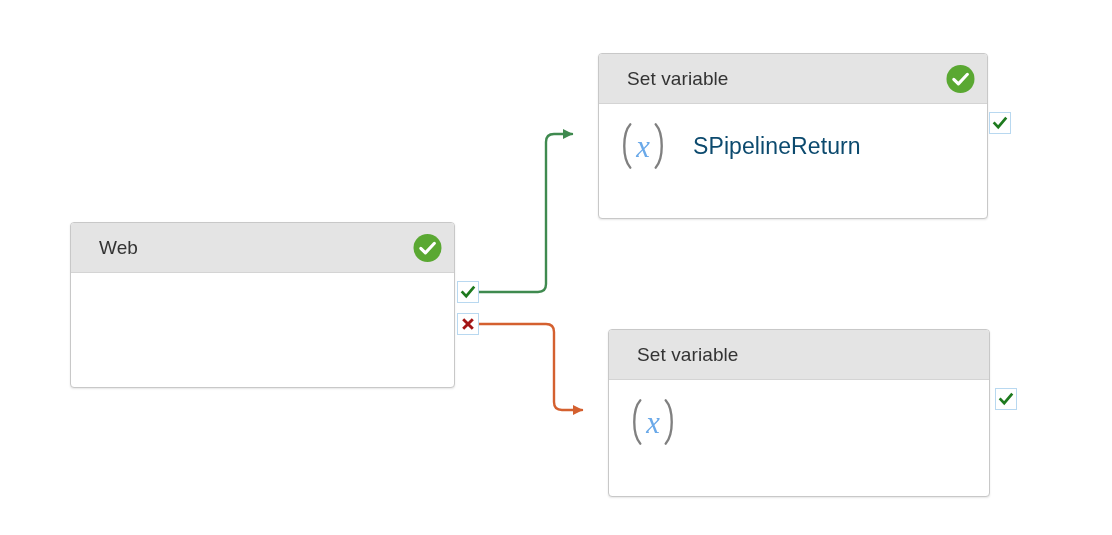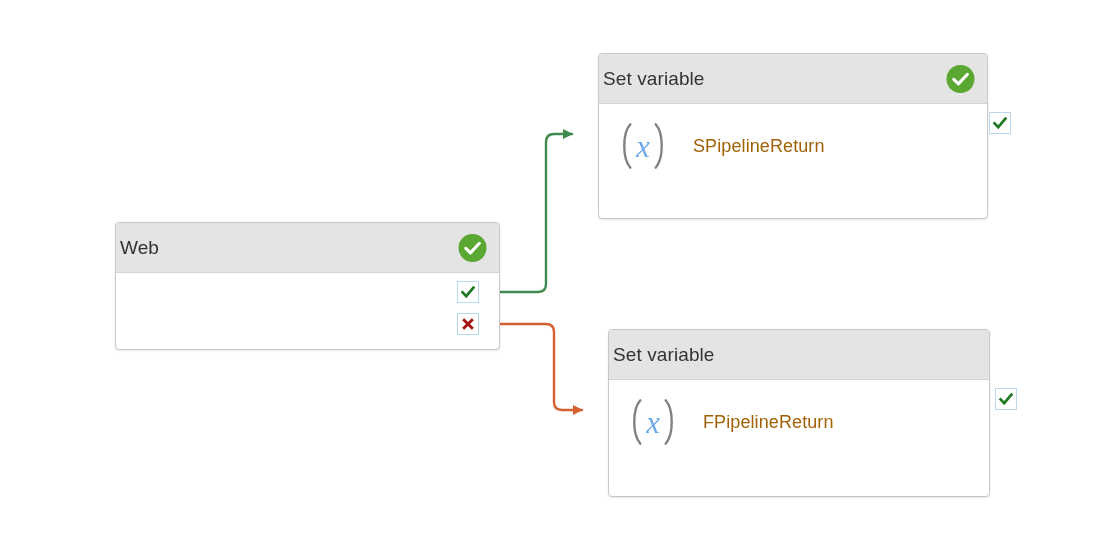--- a/index.html
+++ b/index.html
@@ -44,21 +44,21 @@
   }
   .node-header {
     position: relative;
     box-sizing: border-box;
     height: 50px;
     background: #e4e4e4;
     border-radius: 3px 3px 0 0;
     border-bottom: 1px solid #d4d4d4;
     display: flex;
     align-items: center;
-    padding: 0 4px;
+    padding: 0 28px;
   }
   .node-title {
     font-size: 19px;
     color: #333333;
     letter-spacing: 0.1px;
     white-space: nowrap;
   }
   .node-status {
     position: absolute;
     right: 12px;
@@ -75,43 +75,43 @@
   }
   .node-body .act-icon {
     width: 56px;
     height: 56px;
     flex: 0 0 56px;
     display: flex;
     align-items: center;
     justify-content: center;
   }
   .node-label {
-    font-size: 18px;
-    color: #a16207;
+    font-size: 23px;
+    color: #0c4a6e;
     margin-left: 22px;
     white-space: nowrap;
     letter-spacing: 0.1px;
   }
 
   
   .handle {
     position: absolute;
     width: 22px;
     height: 22px;
     box-sizing: border-box;
     background: #ffffff;
     border: 1px solid #b8d8f0;
     display: flex;
     align-items: center;
     justify-content: center;
   }
   .handle svg { display: block; }
 
   
-  #node-web         { left: 70px;  top: 222px; width: 385px; height: 128px; margin-left: 45px; }
+  #node-web         { left: 70px;  top: 222px; width: 385px; height: 166px; }
   #node-setvar-s    { left: 598px; top: 53px;  width: 390px; height: 166px; }
   #node-setvar-f    { left: 608px; top: 329px; width: 382px; height: 168px; }
 
   
   #handle-web-success { left: 457px; top: 281px; }
   #handle-web-failure { left: 457px; top: 313px; }
   #handle-s-success   { left: 989px; top: 112px; }
   #handle-f-success   { left: 995px; top: 388px; }
 </style>
 </head>
@@ -194,21 +194,20 @@
       <span class="node-title">Set variable</span>
     </div>
     <div class="node-body">
       <span class="act-icon">
         <svg width="62" height="56" viewBox="0 0 62 56">
           <path d="M17,4 C8,14 8,42 17,52" fill="none" stroke="#808080" stroke-width="2.6" stroke-linecap="round"></path>
           <path d="M45,4 C54,14 54,42 45,52" fill="none" stroke="#808080" stroke-width="2.6" stroke-linecap="round"></path>
           <text x="31" y="40" text-anchor="middle" font-family="'Liberation Serif', serif" font-style="italic" font-size="34" fill="#6aa9e9">x</text>
         </svg>
       </span>
-      <span class="node-label">FPipelineReturn</span>
     </div>
   </div>
 
   <div class="handle" id="handle-f-success">
     <svg width="16" height="16" viewBox="0 0 16 16">
       <path d="M2.6,8.4 L6.2,12.2 L13.4,3.6" fill="none" stroke="#1e7a1e" stroke-width="2.7" stroke-linecap="square" stroke-linejoin="miter"></path>
     </svg>
   </div>
 
 </div>

